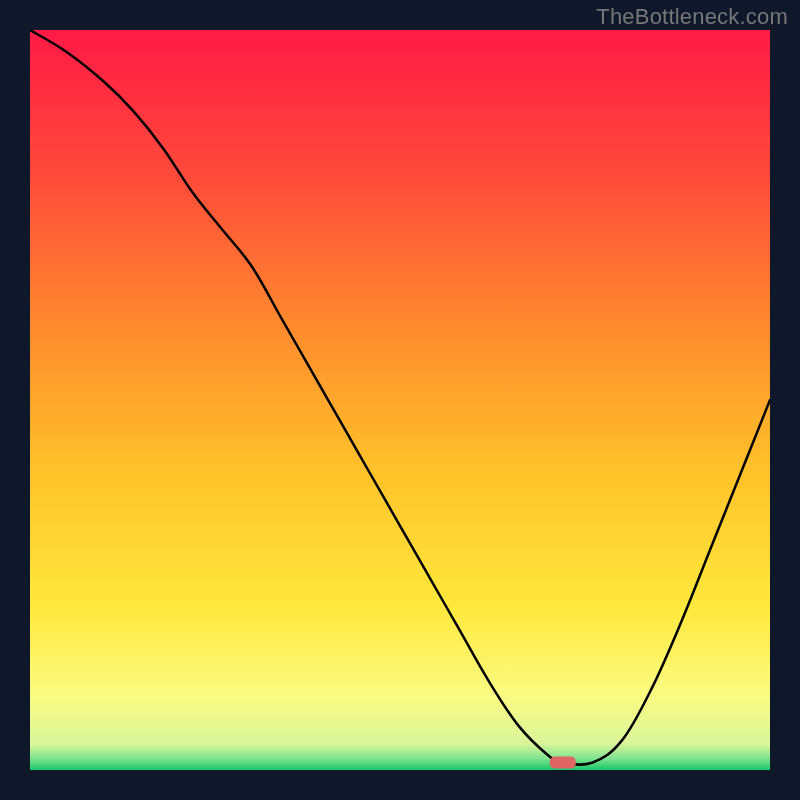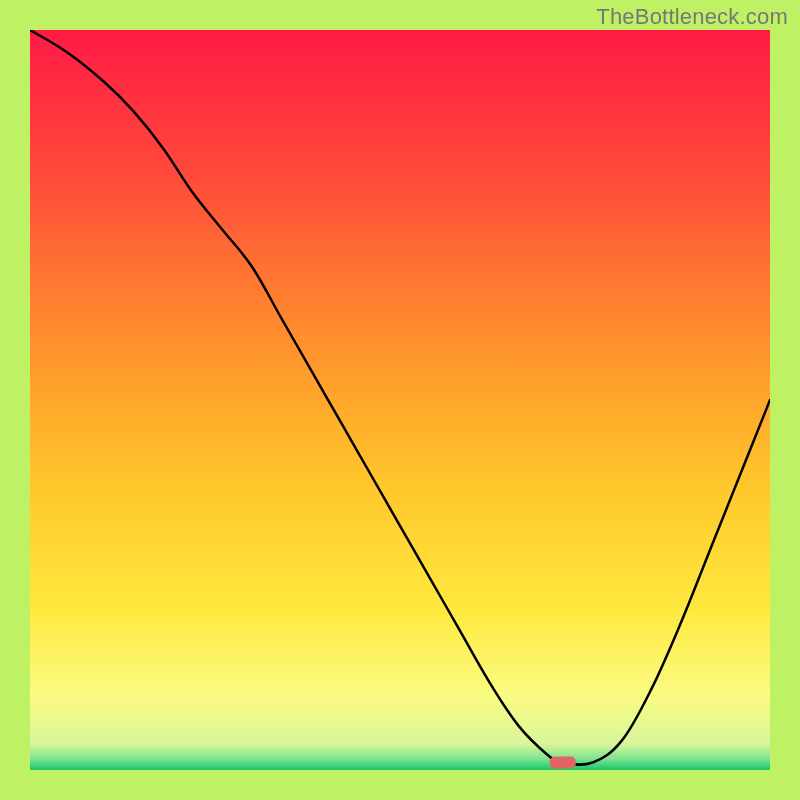--- a/index.html
+++ b/index.html
@@ -10,21 +10,21 @@
     background: #000;
     overflow: hidden;
     font-family: Arial, Helvetica, sans-serif;
   }
   .frame {
     position: absolute;
     left: 0;
     top: 0;
     width: 800px;
     height: 800px;
-    background: #bef264;
+    background: #0f172a;
   }
   .watermark {
     position: absolute;
     top: 4px;
     right: 12px;
     color: #777;
     font-size: 22px;
     letter-spacing: 0.2px;
   }
   .plot {

